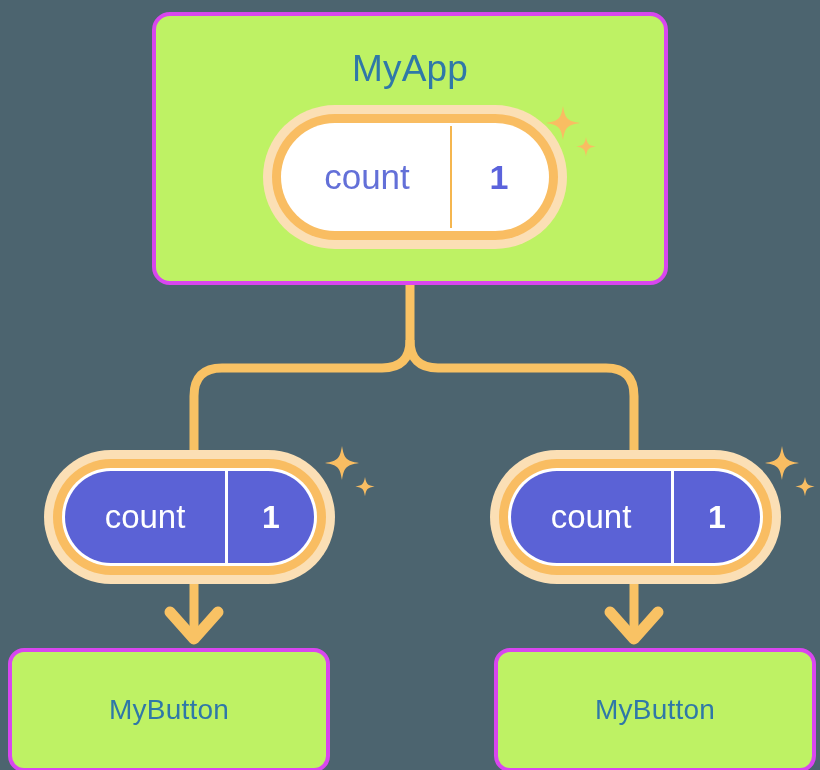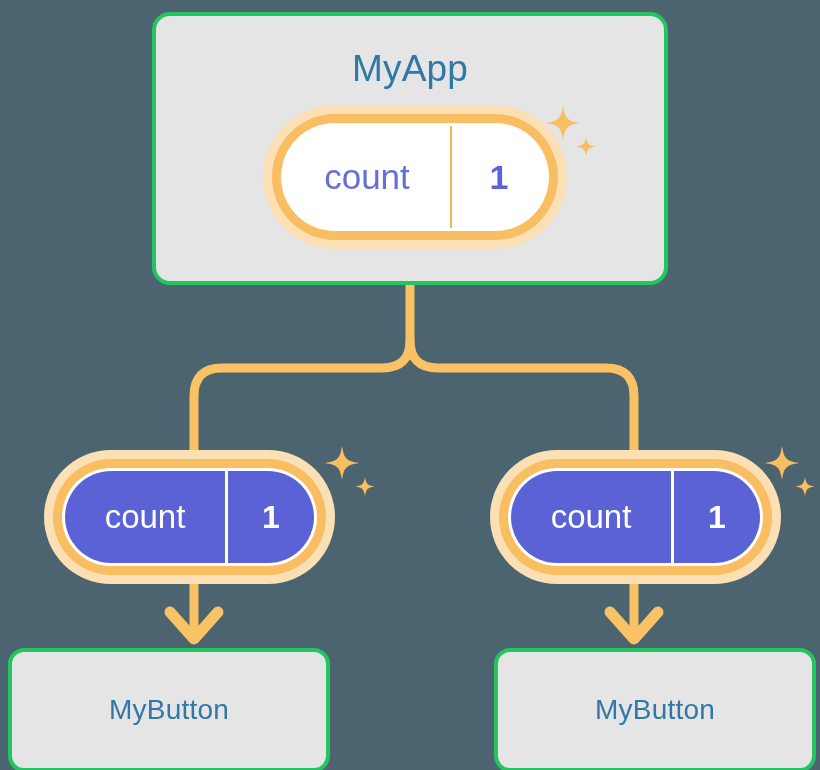--- a/index.html
+++ b/index.html
@@ -27,22 +27,22 @@
     top: 0;
     width: 820px;
     height: 770px;
     z-index: 1;
   }
 
   
   .card {
     position: absolute;
     box-sizing: border-box;
-    background: #e5e5e5;
-    border: 4px solid #22c55e;
+    background: #bef264;
+    border: 4px solid #d946ef;
     border-radius: 18px;
     z-index: 2;
   }
   .card-title {
     color: #2f78a8;
     font-size: 37px;
     font-weight: 400;
     letter-spacing: 0.2px;
     text-align: center;
     white-space: nowrap;

